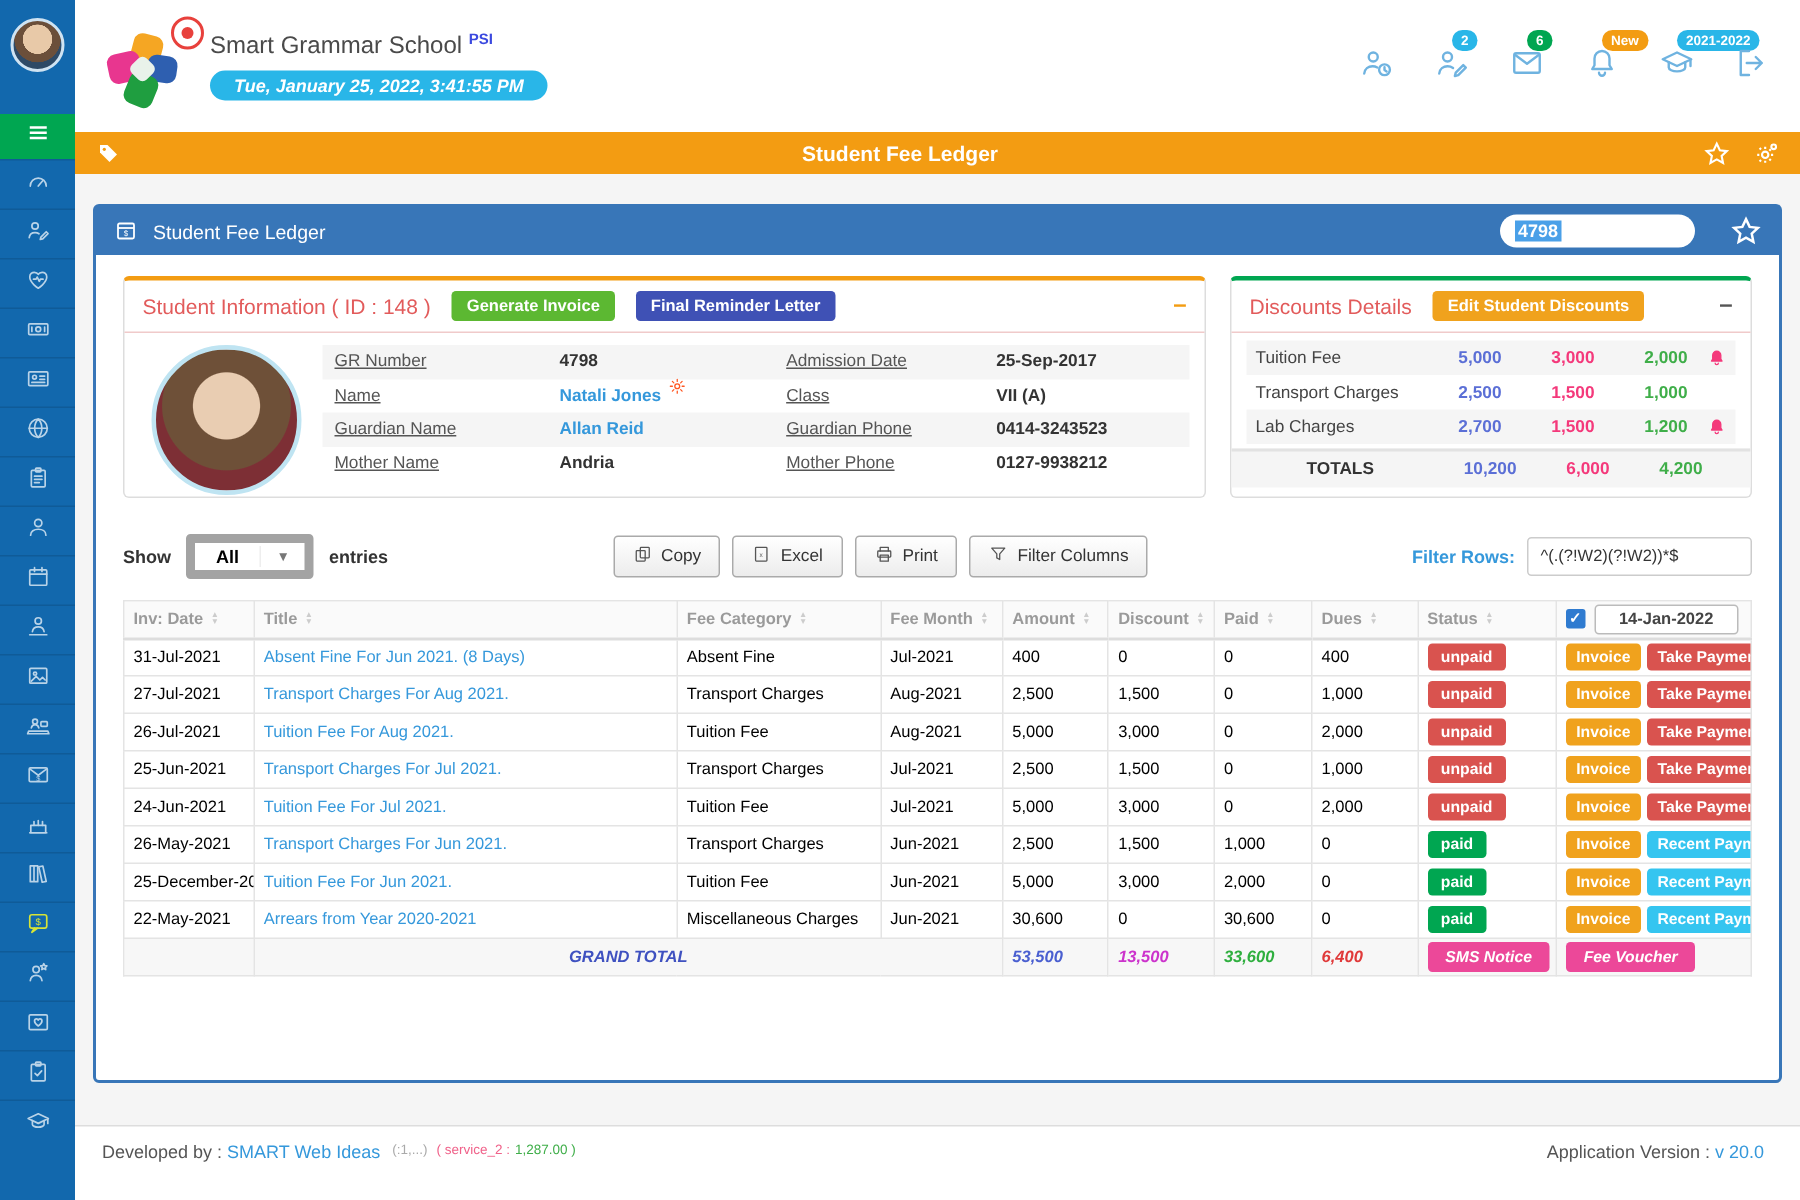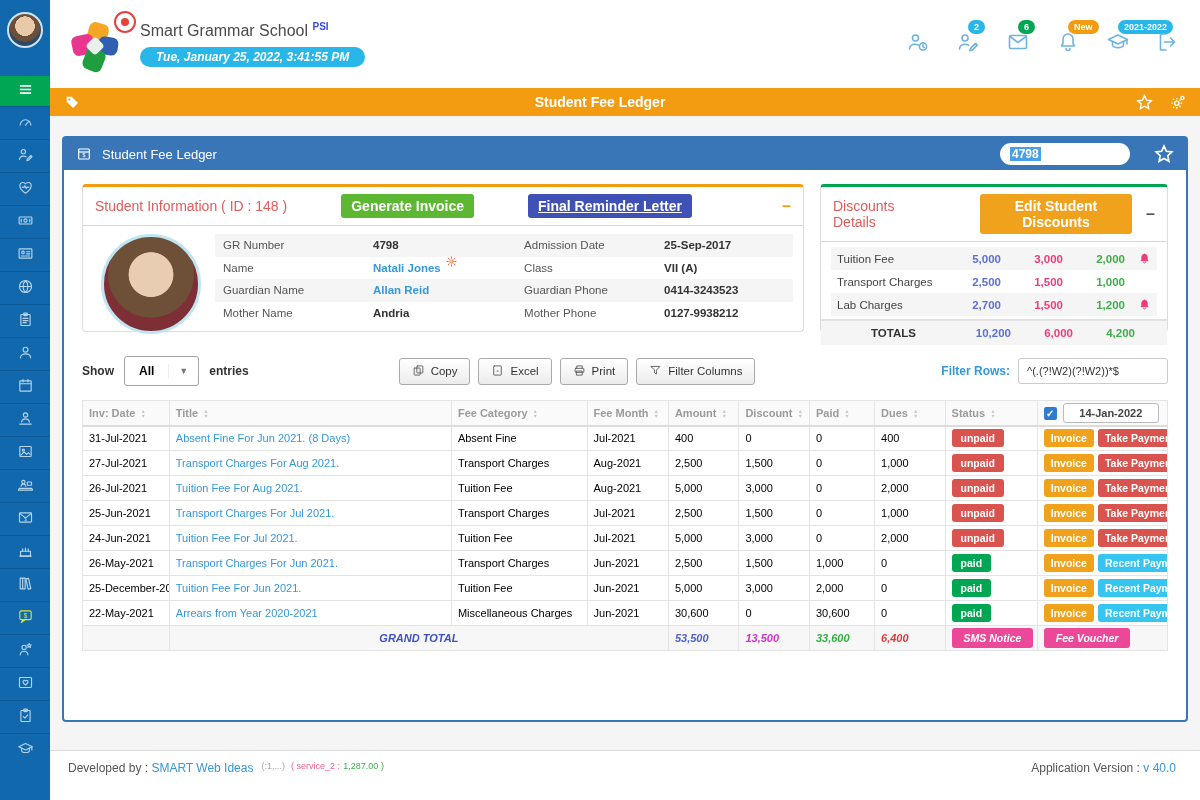--- a/index.html
+++ b/index.html
@@ -50,55 +50,55 @@
   .ph-search span { background:#4aa0e8; color:#fff; font-size:12px; font-weight:bold; padding:0 2px; }
   .ph-star { color:#fff; display:flex; margin-left:14px; cursor:pointer; }
   .ph-star svg { width:20px; height:20px; }
 
   .panel-body { flex:1; padding:14px 18px 10px 18px; display:flex; flex-direction:column; }
 
   .cards-row { display:flex; gap:16px;border-radius:29px; }
   .card { background:#fff; border:1px solid #ddd; border-radius:4px; }
   .card-head { display:flex; align-items:center; padding:7px 12px; border-bottom:1px solid #f0caca; gap:14px; }
   .card-title { color:#e25b5b; font-size:14px; }
-  .btn { border:none; border-radius:3px; color:#fff; font-size:14px; font-weight:bold; padding:4px 10px; cursor:pointer; font-family:inherit;margin-left:40px; }
+  .btn { border:none; border-radius:3px; color:#fff; font-size:11px; font-weight:bold; padding:4px 10px; cursor:pointer; font-family:inherit; }
   .btn-green { background:#5cb832; }
-  .btn-indigo { background:#3f51b5;text-decoration:underline; }
+  .btn-indigo { background:#3f51b5; }
   .btn-orange { background:#f0a21d; }
   .collapse { margin-left:auto; color:#f39c12; font-size:16px; font-weight:bold; cursor:pointer; line-height:10px; }
   .collapse.gray { color:#555; }
 
   .student-card { flex:1; border-top:3px solid #f39c12; height:148px; }
   .student-body { display:flex; padding:8px 10px; gap:14px; }
   .photo { width:100px; height:100px; border-radius:50%; border:3px solid #bfe4f2; flex-shrink:0; margin-left:8px;
            background: radial-gradient(circle at 50% 40%, #e9cdb2 0 30%, #6e5038 31% 58%, #7d2f35 59%); }
   .info-grid { flex:1; display:flex; flex-direction:column; }
   .info-row { display:grid; grid-template-columns:150px 1.25fr 140px 1fr; align-items:center; height:22.5px; font-size:11.5px; padding:0 8px; }
   .info-row:nth-child(odd) { background:#f5f5f5; }
-  .info-label { color:#555; }
+  .info-label { color:#555;text-decoration:underline; }
   .info-val { font-weight:bold; color:#333; position:relative; }
   .info-val.link { color:#3598db; }
   .gear-mini { color:#ff5722; position:absolute; margin-left:4px; top:-7px; }
   .gear-mini svg { width:13px; height:13px; }
 
   .discounts-card { width:348px; border-top:3px solid #00a651; height:148px; }
   .disc-body { padding:5px 10px 0 10px; }
   .disc-row { display:flex; align-items:center; height:23px; font-size:11.5px; padding:0 6px; }
   .disc-row:nth-child(odd) { background:#f5f5f5; }
   .disc-name { flex:1; color:#444; }
   .disc-v { width:62px; text-align:right; font-weight:bold; }
   .disc-v.blue { color:#5b6fd6; } .disc-v.pink { color:#f4397b; } .disc-v.green { color:#3fae49; }
   .disc-bell { width:26px; display:flex; justify-content:flex-end; color:#f4397b; }
   .disc-bell svg { width:13px; height:13px; }
   .disc-total { display:flex; align-items:center; height:26px; font-size:11.5px; padding:0 6px; background:#f5f5f5; border-top:2px solid #e2e2e2; margin-top:3px; }
   .disc-total .disc-name { font-weight:bold; color:#333;margin-left:44px; }
 
   .controls-row { display:flex; align-items:center; margin-top:24px; }
   .show-label, .entries-label { font-size:12px; font-weight:bold; color:#333; }
-  .show-select { display:flex; align-items:center; border:1px solid #a3a3a3; border-radius:3px; margin:0 10px; height:30px; cursor:pointer; background:#fff; }
+  .show-select { display:flex; align-items:center; border:6px solid #a3a3a3; border-radius:3px; margin:0 10px; height:30px; cursor:pointer; background:#fff; }
   .show-select .val { padding:0 14px; font-size:12px; font-weight:bold; border-right:1px solid #eee; }
   .show-select .chev { padding:0 10px; color:#777; font-size:9px; }
   .dt-buttons { display:flex; margin-left:150px; gap:8px; }
   .dt-btn { display:flex; align-items:center; gap:6px; border:1px solid #aaa; border-radius:3px; background:linear-gradient(#fff,#ececec); font-size:11.5px; color:#333; padding:5px 12px; cursor:pointer; font-family:inherit; }
   .dt-btn svg { width:13px; height:13px; color:#555; }
   .filter-rows { margin-left:auto; display:flex; align-items:center; gap:8px; }
   .filter-rows label { color:#3598db; font-size:12px; font-weight:bold; }
   .filter-rows input { width:150px; height:26px; border:1px solid #ccc; border-radius:3px; font-size:11px; padding:0 8px; font-family:inherit; color:#333; }
 
   table.fee { width:100%; border-collapse:collapse; table-layout:fixed; margin-top:14px; font-size:11px; }
@@ -684,17 +684,17 @@
         </div>
       </div>
     </div>
 
     <div class="footer">
       <span>Developed by :</span>&nbsp;
       <span class="f-link">SMART Web Ideas</span>
       <span class="f-note1">(:1,...)</span>
       <span class="f-note2a">( service_2 :</span>&nbsp;
       <span class="f-note2b">1,287.00 )</span>
-      <span class="f-right"><span>Application Version :</span> <span class="f-ver">v 40.0</span></span>
+      <span class="f-right"><span>Application Version :</span> <span class="f-ver">v 20.0</span></span>
     </div>
 
   </div>
 </div>
 
 </body></html>

